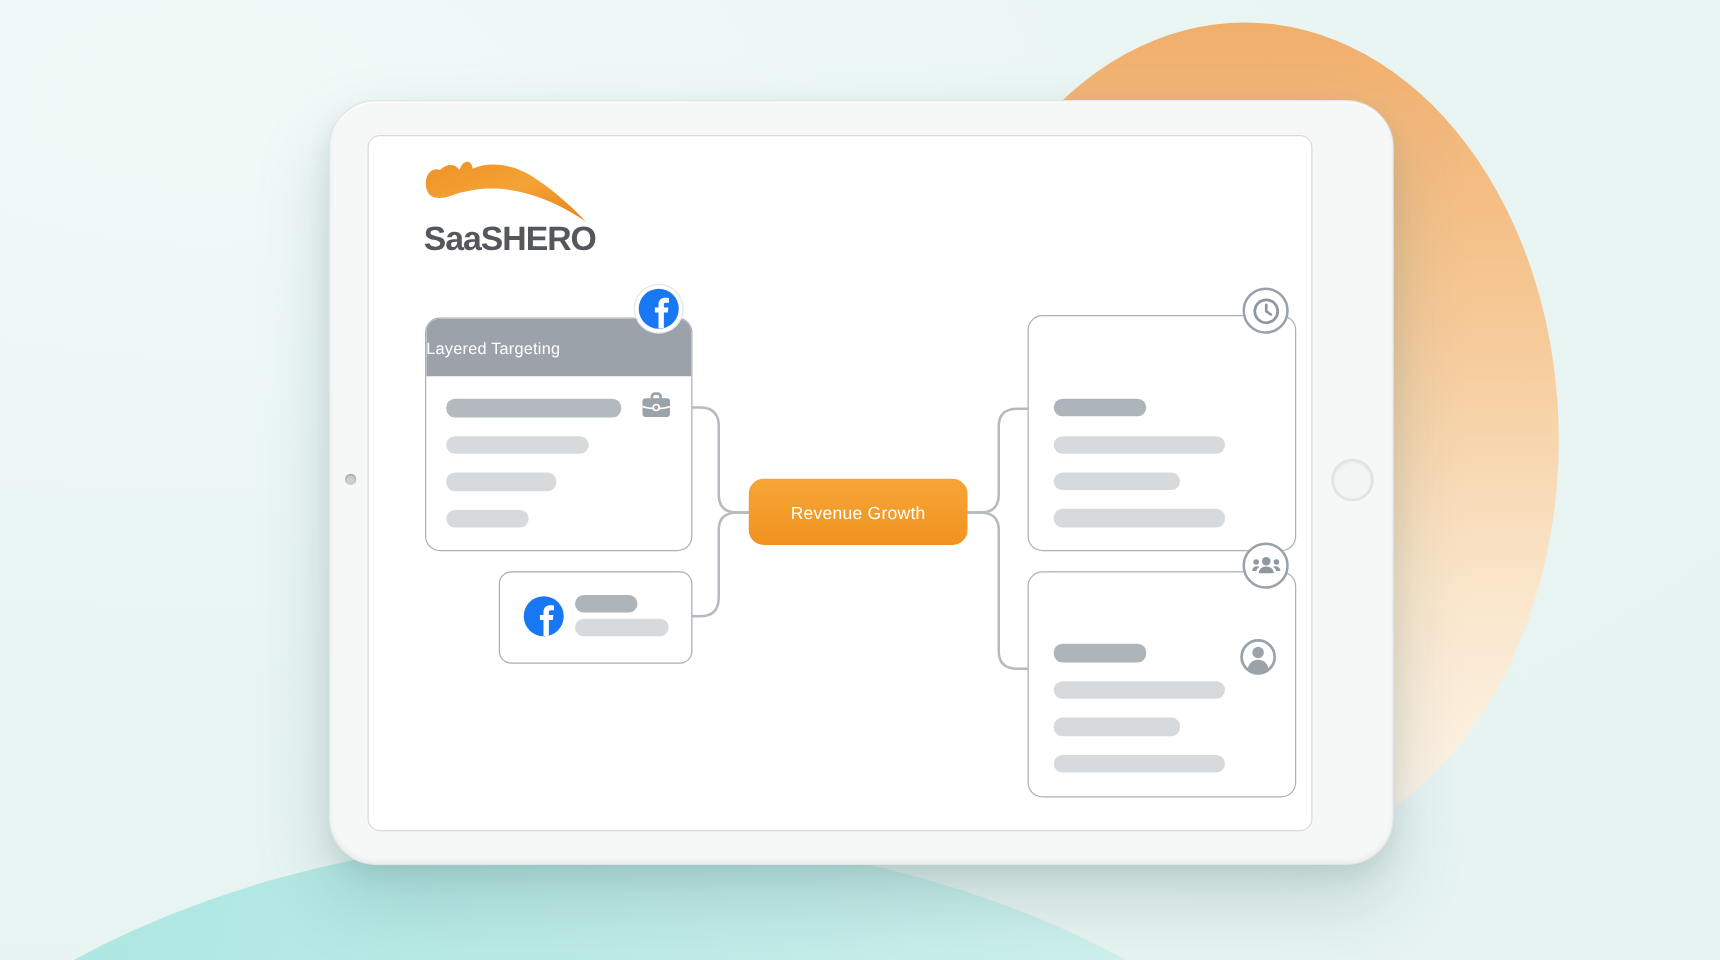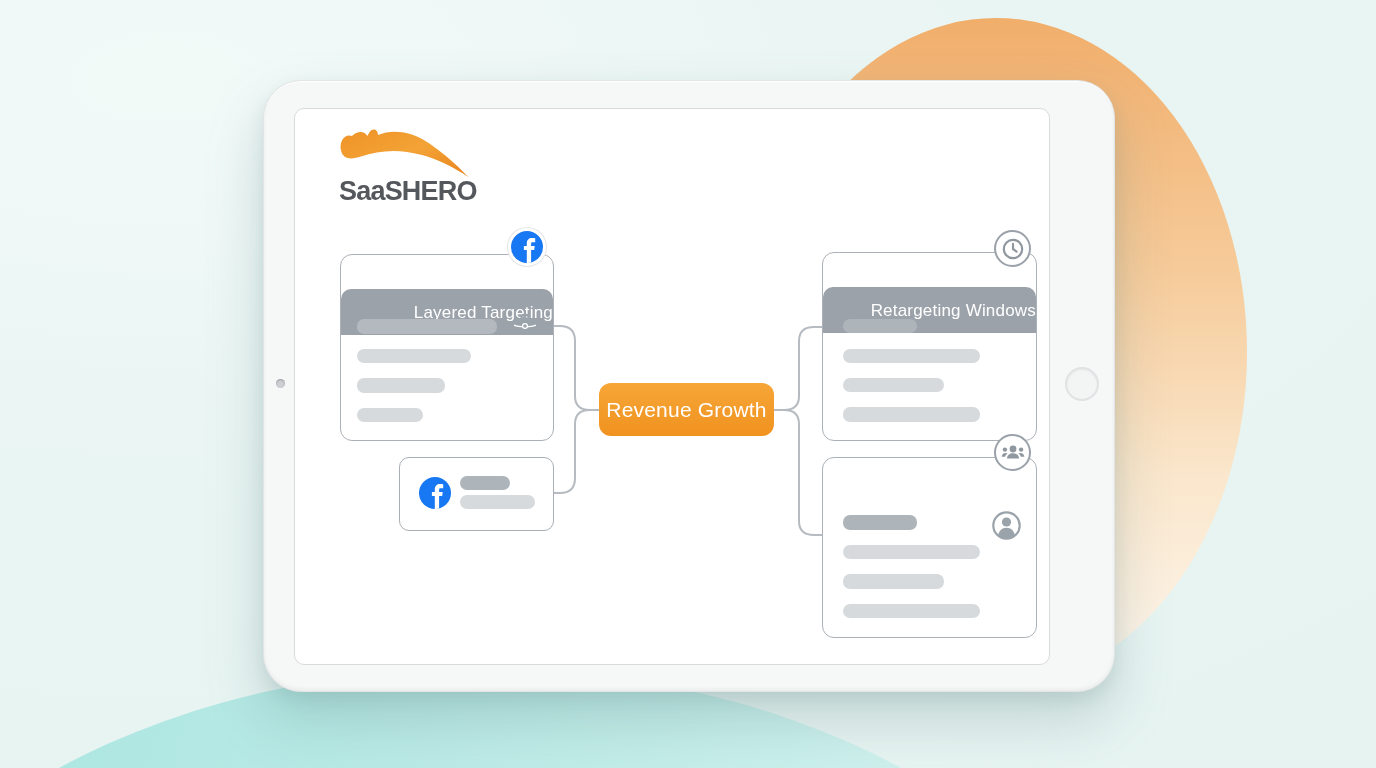--- a/index.html
+++ b/index.html
@@ -22,21 +22,20 @@
     z-index:0;
   }
 
   
   .tablet{
     left:263px;top:80px;width:850px;height:610px;border-radius:38px;
     background:#f6f7f7;border:1px solid #e2e4e5;
     box-shadow:0 28px 55px rgba(96,138,138,.28),0 8px 16px rgba(96,138,138,.14),
                inset 0 1px 0 #ffffff, inset 0 -2px 4px rgba(0,0,0,.05);
     z-index:2;
-    text-align:right;
   }
   .camera{
     left:12px;top:298px;width:9px;height:9px;border-radius:50%;
     background:#ccd0d3;box-shadow:inset 0 1px 2px rgba(0,0,0,.25);
   }
   .home-btn{
     left:801px;top:286px;width:30px;height:30px;border-radius:50%;
     border:2px solid #e0e2e4;background:#f3f4f4;
     box-shadow:inset 0 1px 2px rgba(0,0,0,.06);
   }
@@ -57,43 +56,42 @@
   .connectors{left:0;top:0;width:754px;height:555px;z-index:1;}
   .connectors path{fill:none;stroke:#b5bbc1;stroke-width:2;stroke-linecap:round;}
 
   
   .card{
     background:#fff;border:1.5px solid #abb1b7;border-radius:12px;
     z-index:2;overflow:hidden;
   }
   .card-header{
     background:#9ba2aa;color:#ffffff;height:46px;line-height:47px;
-    padding-left:16px;font-size:17px;letter-spacing:.2px;white-space:nowrap;
+    font-size:13px;letter-spacing:.2px;white-space:nowrap;
     border-radius:10px 10px 0 0;
-    margin-top:34px;
   }
   .card-lt{left:45px;top:145px;width:212px;height:185px;}
   .card-rw{left:527px;top:143px;width:213px;height:187px;}
   .card-la{left:527px;top:348px;width:213px;height:179px;}
 
   .bar{position:absolute;border-radius:7px;height:14px;background:#d6dadd;}
   .bar.dark{background:#adb4ba;}
   .bar.dark-lt{background:#b3b9bf;}
 
   
   .card-fb{
     left:104px;top:348px;width:153px;height:72px;background:#fff;
     border:1.5px solid #a9afb5;border-radius:10px;z-index:2;
   }
 
   
   .center-node{
     left:304px;top:274px;width:175px;height:53px;border-radius:12px;
     background:linear-gradient(180deg,#f6a637 0%,#f0921f 100%);
-    color:#ffffff;font-size:21px;display:flex;align-items:center;justify-content:center;
+    color:#ffffff;font-size:14px;display:flex;align-items:center;justify-content:center;
     letter-spacing:.2px;z-index:3;white-space:nowrap;
   }
 
   
   .badge{
     width:38px;height:38px;border-radius:50%;background:#ffffff;z-index:5;
     display:flex;align-items:center;justify-content:center;
   }
   .badge.ring{border:2.5px solid #9aa1a9;width:33px;height:33px;}
   .badge-fb-main{left:213px;top:119px;box-shadow:0 0 0 1px #e4e6e8;}
@@ -147,21 +145,20 @@
         <rect x="3" y="8.5" width="22" height="15" rx="2.5" fill="#9aa2aa"></rect>
         <path d="M3,15.2 C8,17.4 20,17.4 25,15.2" fill="none" stroke="#ffffff" stroke-width="1.4"></path>
         <circle cx="14" cy="16" r="2.4" fill="#9aa2aa" stroke="#ffffff" stroke-width="1.3"></circle>
       </svg>
       <div class="bar" style="left:16px;top:94px;width:114px;"></div>
       <div class="bar" style="left:16px;top:123px;width:88px;height:15px;"></div>
       <div class="bar" style="left:16px;top:153px;width:66px;"></div>
     </div>
 
     <div class="abs card card-rw">
-      <div class="card-header">Retargeting Windows</div>
       <div class="bar dark" style="left:20px;top:66px;width:74px;"></div>
       <div class="bar" style="left:20px;top:96px;width:137px;"></div>
       <div class="bar" style="left:20px;top:125px;width:101px;"></div>
       <div class="bar" style="left:20px;top:154px;width:137px;height:15px;"></div>
     </div>
 
     <div class="abs card card-la">
       <div class="bar dark" style="left:20px;top:57px;width:74px;height:15px;"></div>
       <svg class="icon-person-circle" viewBox="0 0 31 31">
         <defs>

